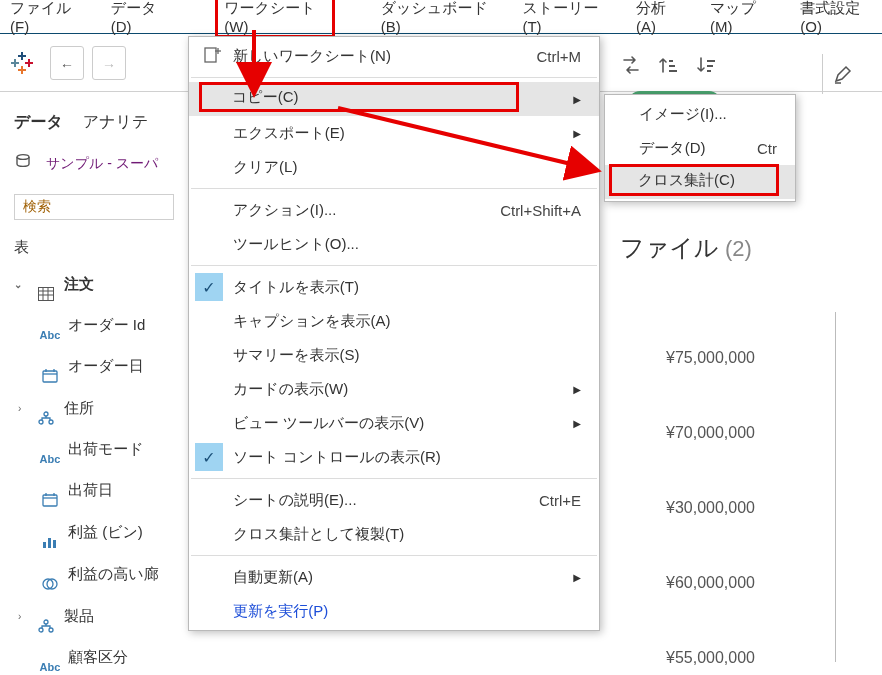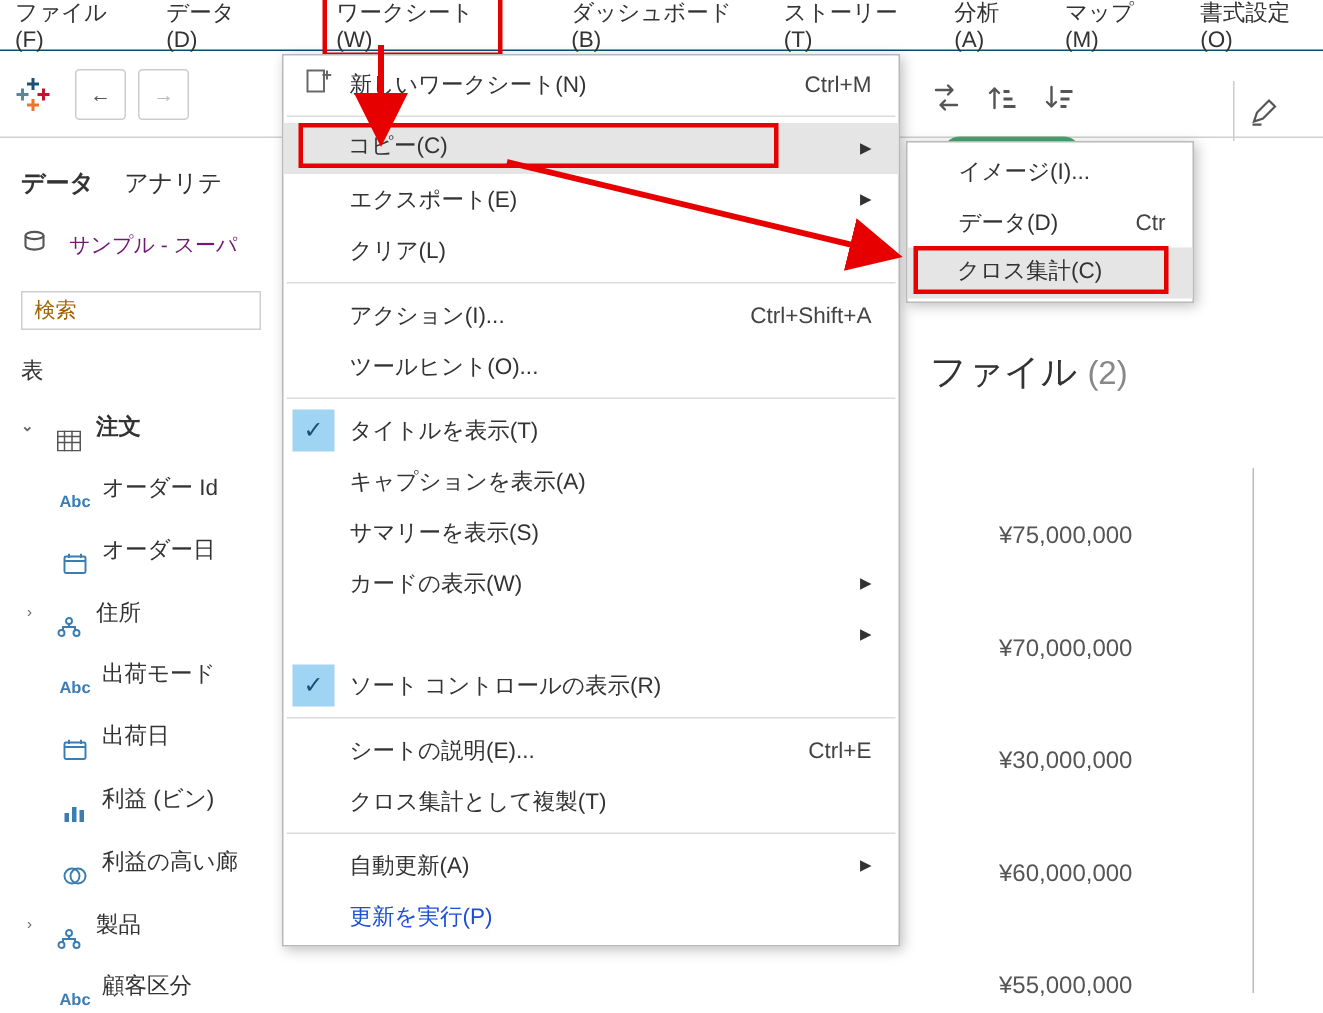--- a/index.html
+++ b/index.html
@@ -417,20 +417,21 @@
     <span>キャプションを表示(A)</span>
   </div>
   <div class="row">
     <span>サマリーを表示(S)</span>
   </div>
   <div class="row">
     <span>カードの表示(W)</span>
     <span class="subarrow">▶</span>
   </div>
   <div class="row">
+    <span>ビュー ツールバーの表示(V)</span>
     <span class="subarrow">▶</span>
   </div>
   <div class="row">
     <span class="check">✓</span>
     <span>ソート コントロールの表示(R)</span>
   </div>
   <div class="sep"></div>
   <div class="row">
     <span>シートの説明(E)...</span>
     <span class="shortcut">Ctrl+E</span>

